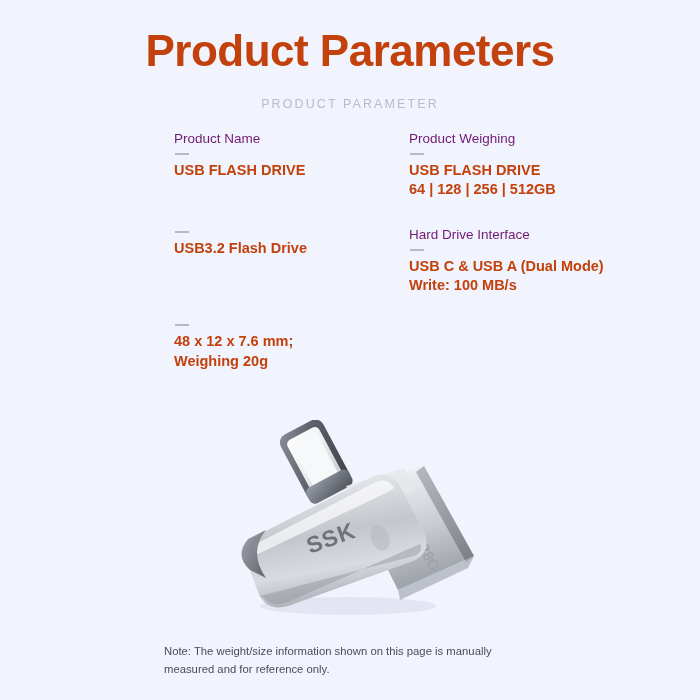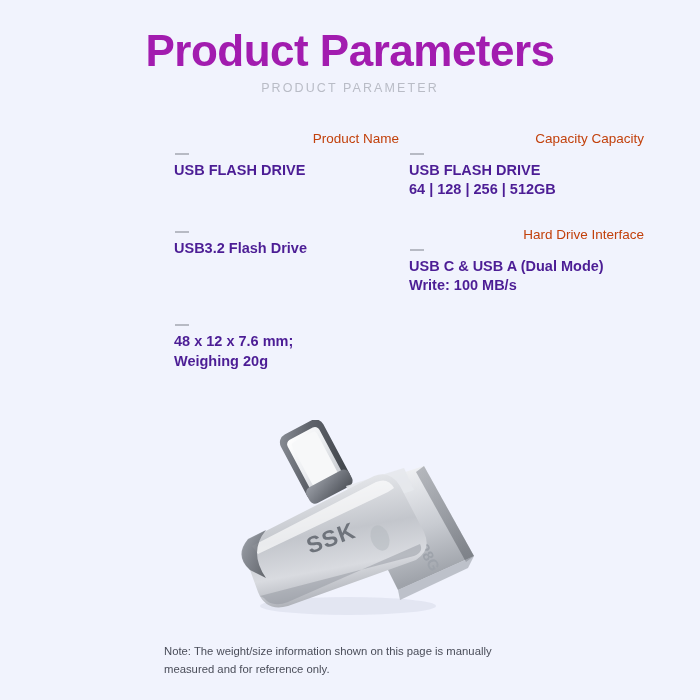--- a/index.html
+++ b/index.html
@@ -23,30 +23,30 @@
   }
 
   
   .header {
     text-align: center;
     padding-top: 26px;
   }
   .title {
     font-size: 44px;
     font-weight: bold;
-    color: #a21caf;
+    color: #c2410c;
     letter-spacing: -0.5px;
     line-height: 1.15;
     margin: 0;
   }
   .subtitle {
     font-size: 12.5px;
     color: #b9bcc6;
     letter-spacing: 2.1px;
-    margin-top: 4px;
+    margin-top: 20px;
   }
 
   
   .params {
     position: absolute;
     left: 174px;
     top: 130px;
     width: 470px;
   }
   .param-row {
@@ -54,34 +54,33 @@
     width: 100%;
   }
   .param-col {
     width: 50%;
     box-sizing: border-box;
   }
   .param-col.left  { padding-right: 10px; }
 
   .p-label {
     font-size: 13.5px;
-    color: #c2410c;
+    color: #701a75;
     line-height: 1.3;
     white-space: nowrap;
-    text-align: right;
   }
   .p-dash {
     width: 14px;
     height: 2px;
     background: #b7bac4;
     margin: 5px 0 6px 1px;
   }
   .p-value {
     font-size: 14.5px;
-    color: #4c1d95;
+    color: #c2410c;
     font-weight: bold;
     line-height: 1.36;
     white-space: nowrap;
   }
 
   
   .row-gap-a { height: 26px; }
   .row-gap-b { height: 23px; }
 
   
@@ -116,21 +115,21 @@
 
   <div class="params">
 
     <div class="param-row">
       <div class="param-col left">
         <div class="p-label">Product Name</div>
         <div class="p-dash"></div>
         <div class="p-value">USB FLASH DRIVE</div>
       </div>
       <div class="param-col right">
-        <div class="p-label">Capacity Capacity</div>
+        <div class="p-label">Product Weighing</div>
         <div class="p-dash"></div>
         <div class="p-value">USB FLASH DRIVE</div>
         <div class="p-value">64 | 128 | 256 | 512GB</div>
       </div>
     </div>
 
     <div class="row-gap-a"></div>
 
     <div class="param-row">
       <div class="param-col left">

